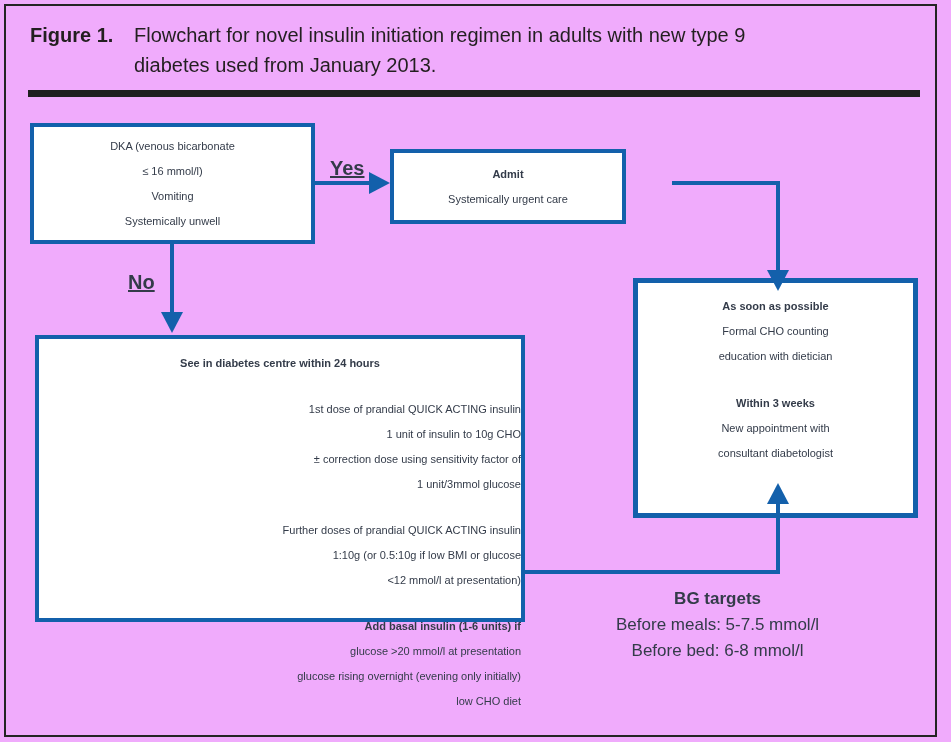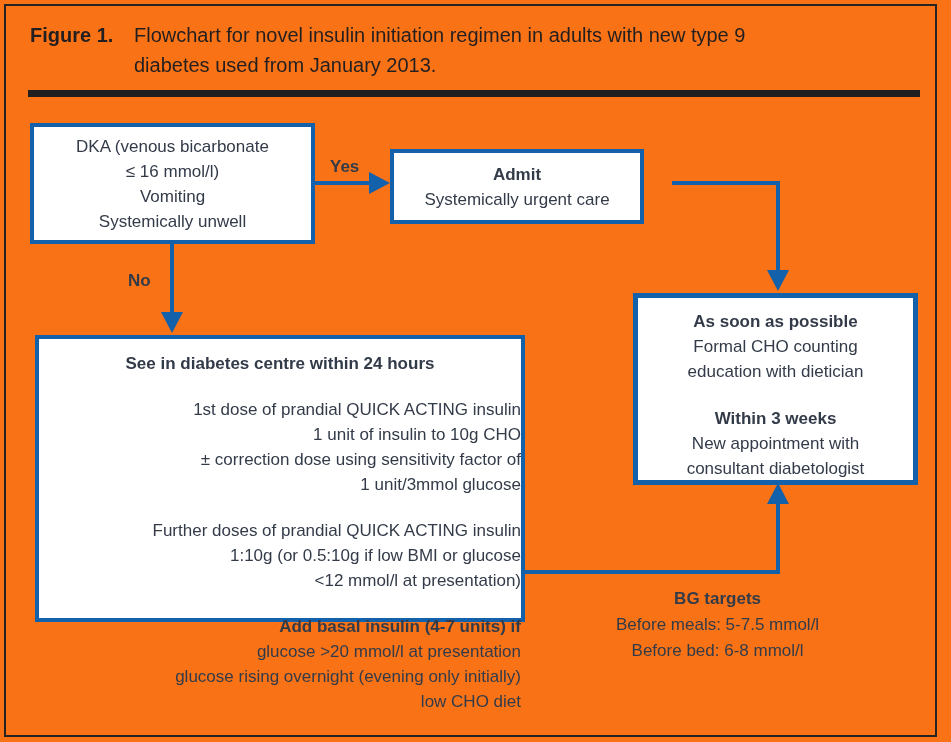--- a/index.html
+++ b/index.html
@@ -1,20 +1,20 @@
 <!DOCTYPE html>
 <html><head>
 <meta charset="utf-8">
 <style>
   html, body { margin: 0; padding: 0; background: #ffffff; }
   #figure {
     position: relative;
     width: 951px;
     height: 742px;
-    background: #f97316;
+    background: #f0abfc;
     font-family: "Liberation Sans", sans-serif;
     color: #333b49;
     overflow: hidden;
   }
   .outer-border {
     position: absolute;
     left: 4px; top: 4px;
     width: 929px; height: 729px;
     border: 2px solid #242424;
   }
@@ -39,43 +39,44 @@
     width: 892px; height: 7px;
     background: #1f1f1f;
   }
   
   .fbox {
     position: absolute;
     border: 4px solid #1360ab;
     background: #ffffff;
     box-sizing: border-box;
     text-align: center;
-    font-size: 17px;
+    font-size: 11px;
     line-height: 25px;
   }
   .fbox .bold { font-weight: bold; }
   #dka-box   { left: 30px;  top: 123px; width: 285px; height: 121px; padding-top: 7px; }
-  #admit-box { left: 390px; top: 149px; width: 254px; height: 75px;  padding-top: 9px; }
-  #followup-box { left: 633px; top: 293px; width: 285px; height: 192px; border-width: 5px; padding-top: 11px; }
+  #admit-box { left: 390px; top: 149px; width: 236px; height: 75px;  padding-top: 9px; }
+  #followup-box { left: 633px; top: 278px; width: 285px; height: 240px; border-width: 5px; padding-top: 11px; }
   #centre-box   { left: 35px;  top: 335px; width: 490px; height: 287px; padding-top: 12px; }
   .para { margin-top: 21px; text-align: right; }
   .spacer22 { height: 22px; }
   
   .cline { position: absolute; background: #1360ab; }
   
   .arr { position: absolute; width: 0; height: 0; }
   .arr-right { border-top: 11px solid transparent; border-bottom: 11px solid transparent; border-left: 21px solid #1360ab; }
   .arr-down  { border-left: 11px solid transparent; border-right: 11px solid transparent; border-top: 21px solid #1360ab; }
   .arr-up    { border-left: 11px solid transparent; border-right: 11px solid transparent; border-bottom: 21px solid #1360ab; }
   
   .decision-label {
     position: absolute;
-    font-size: 17px;
+    font-size: 20px;
     font-weight: bold;
     color: #333b49;
+    text-decoration: underline;
   }
   
   #bg-targets {
     position: absolute;
     left: 616px; top: 586px;
     font-size: 17px;
     line-height: 26px;
     text-align: center;
   }
   #bg-targets .bold { font-weight: bold; }
@@ -126,21 +127,21 @@
       <div>1 unit of insulin to 10g CHO</div>
       <div>± correction dose using sensitivity factor of</div>
       <div>1 unit/3mmol glucose</div>
     </div>
     <div class="para">
       <div>Further doses of prandial QUICK ACTING insulin</div>
       <div>1:10g (or 0.5:10g if low BMI or glucose</div>
       <div>&lt;12 mmol/l at presentation)</div>
     </div>
     <div class="para">
-      <div class="bold">Add basal insulin (4-7 units) if</div>
+      <div class="bold">Add basal insulin (1-6 units) if</div>
       <div>glucose &gt;20 mmol/l at presentation</div>
       <div>glucose rising overnight (evening only initially)</div>
       <div>low CHO diet</div>
     </div>
   </div>
 
   <div class="decision-label" style="left:330px; top:157px;">Yes</div>
   <div class="cline" style="left:313px; top:181px; width:60px; height:4px;"></div>
   <div class="arr arr-right" style="left:369px; top:172px;"></div>
 

